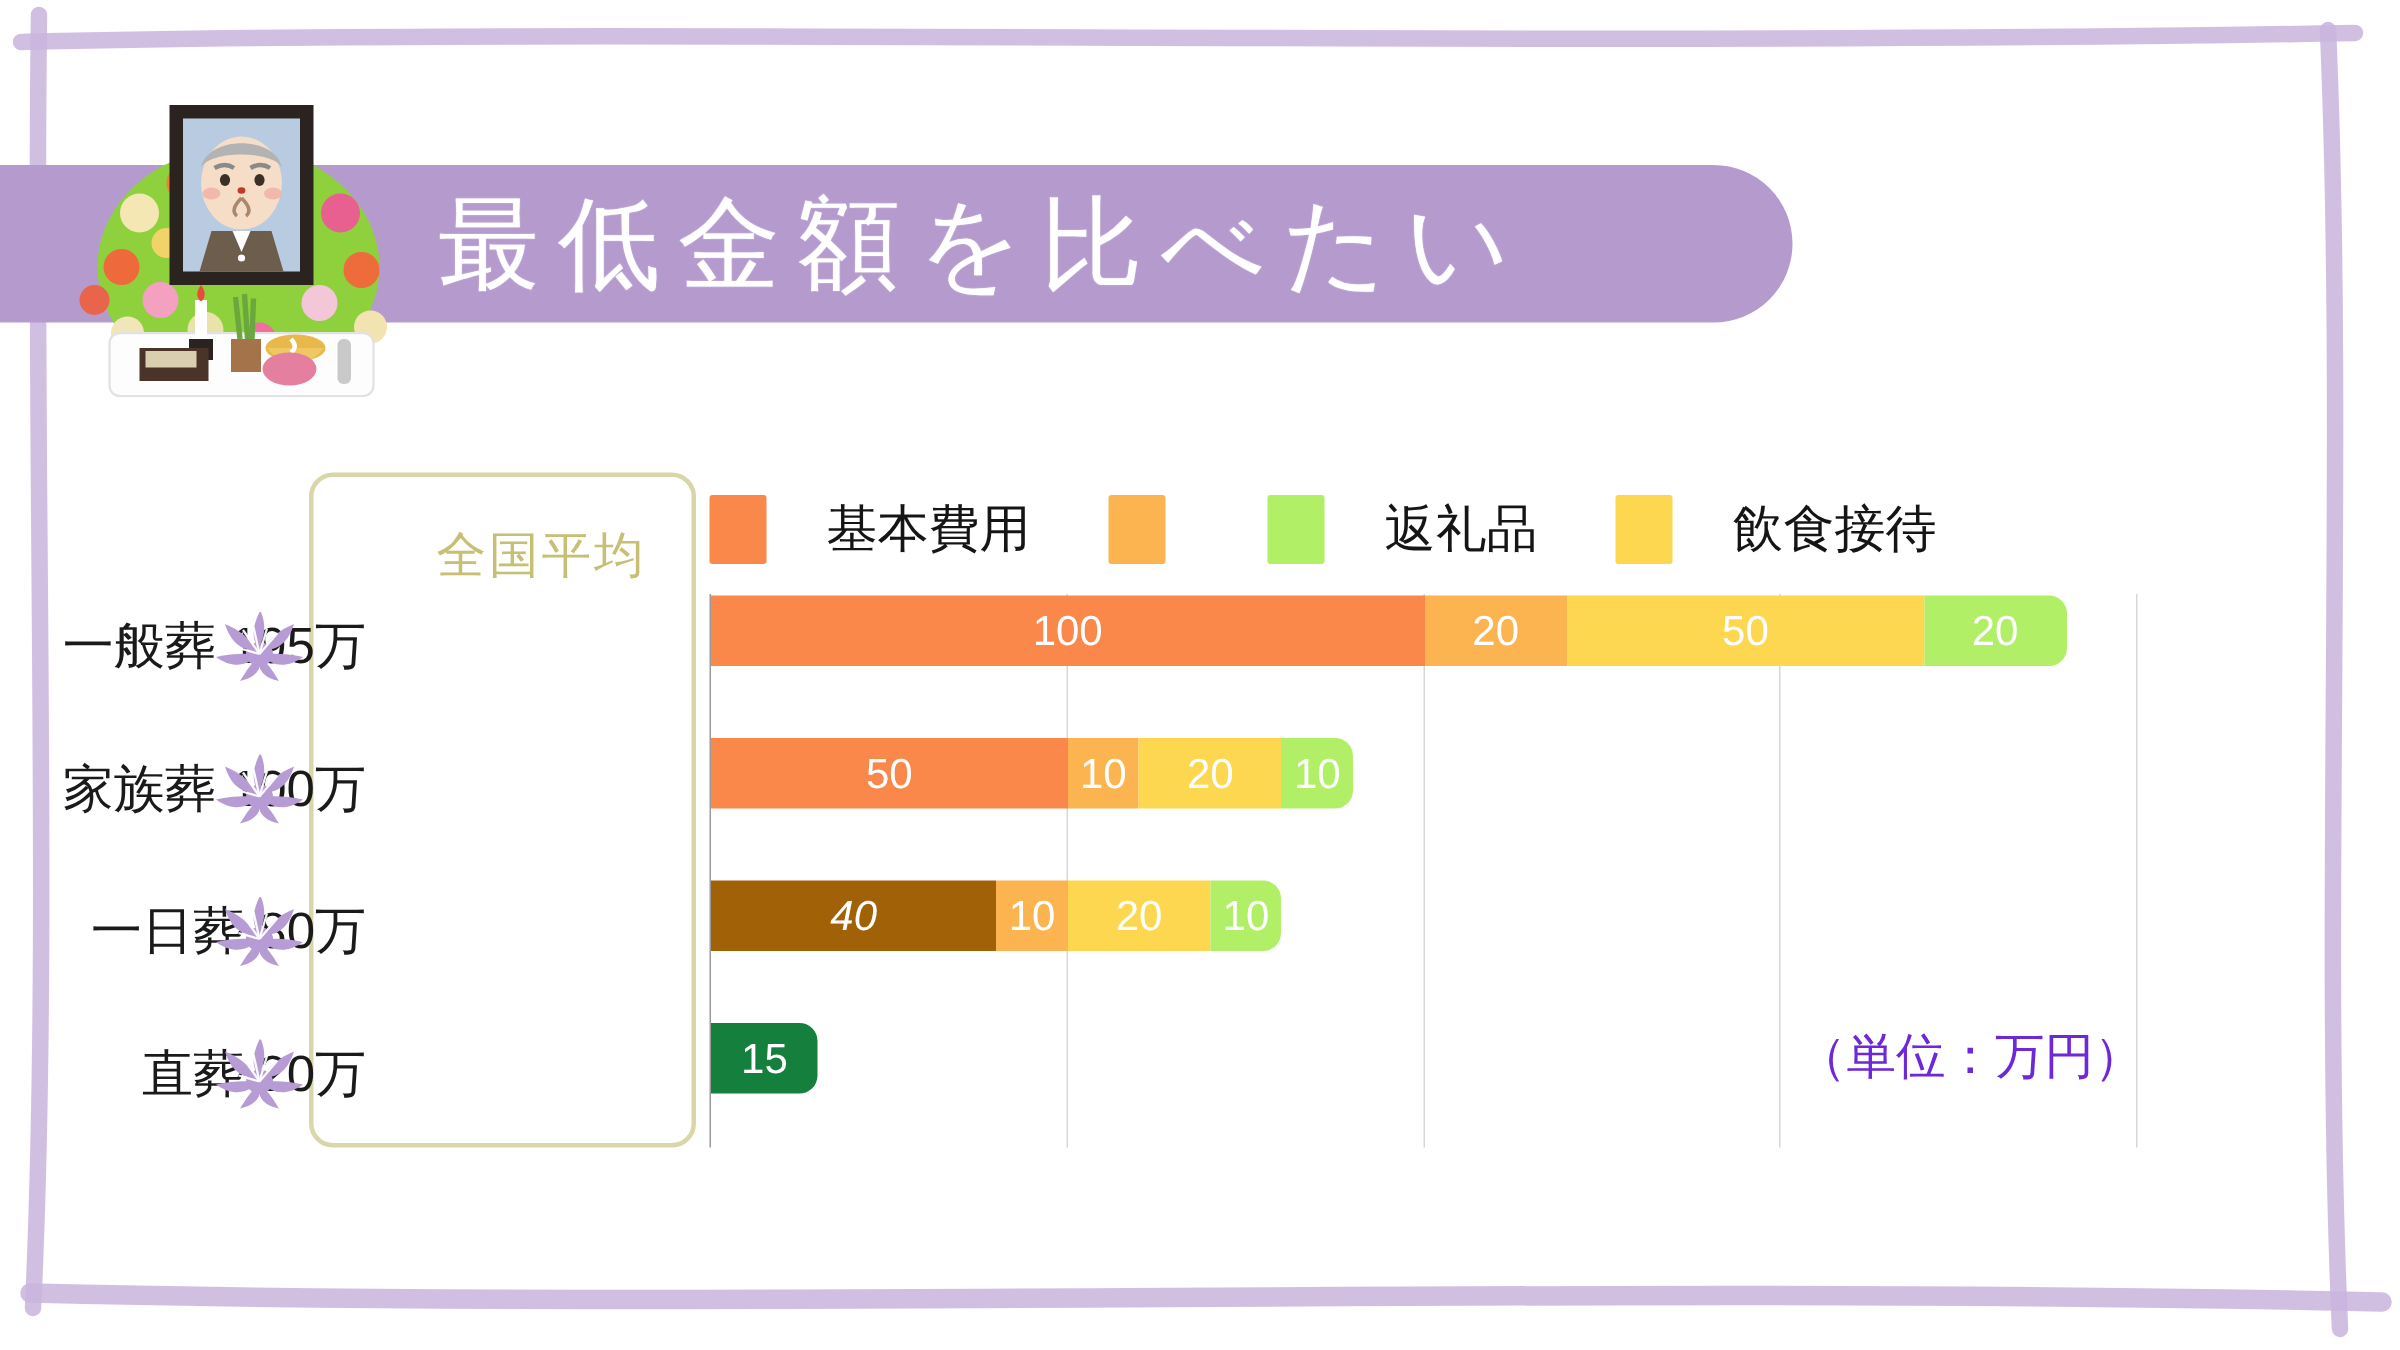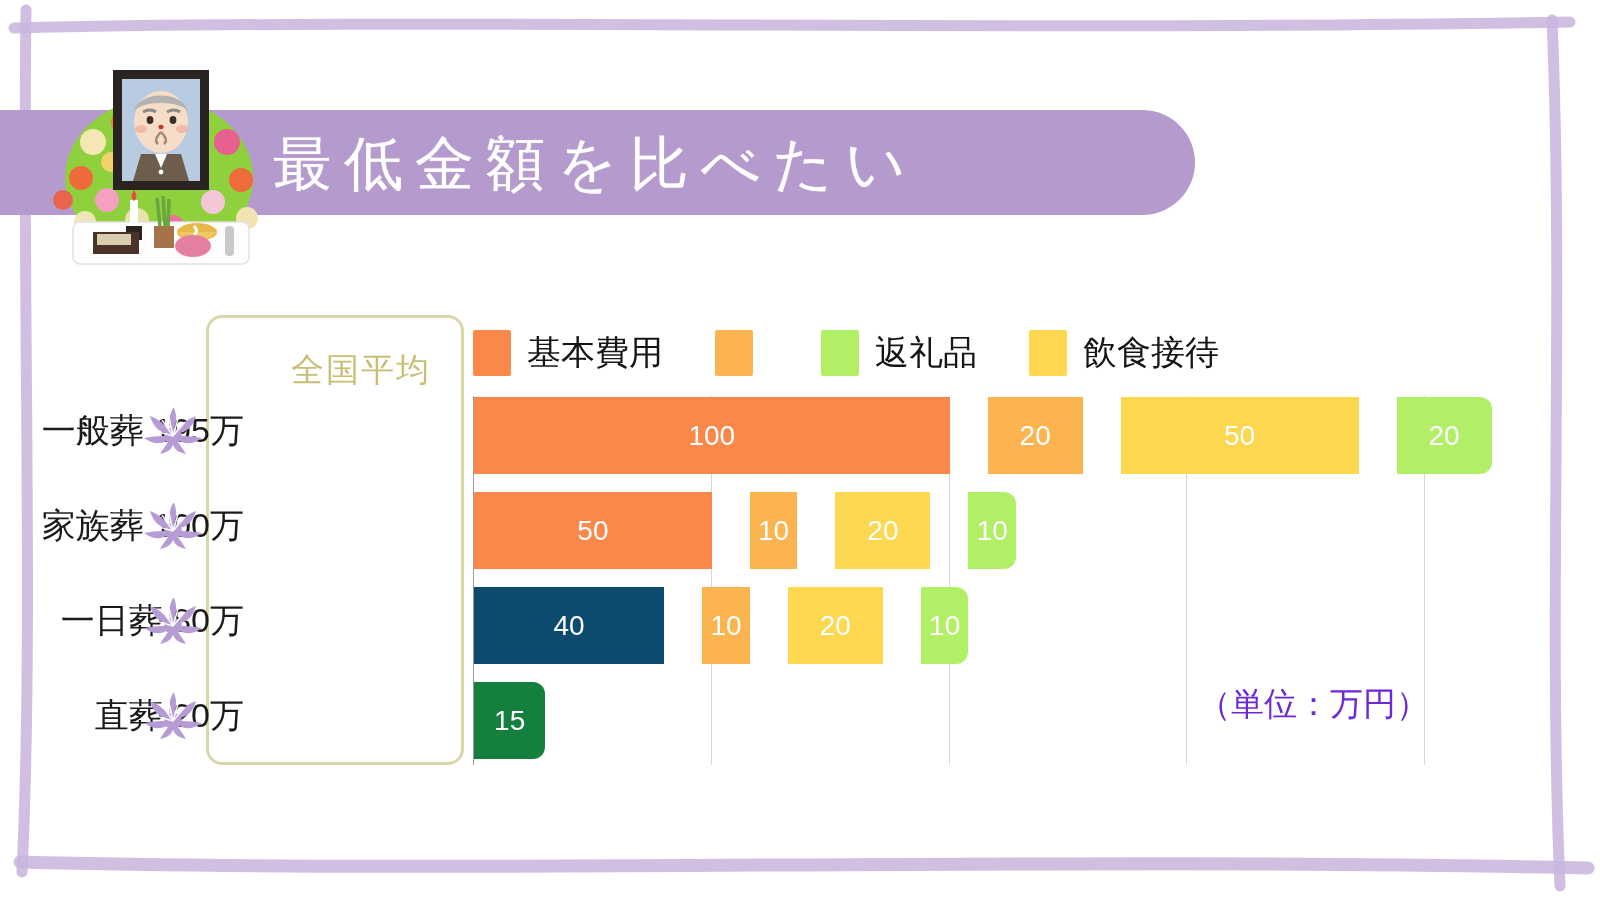--- a/index.html
+++ b/index.html
@@ -36,23 +36,23 @@
     position: absolute;
     left: -40px;
     top: 110px;
     width: 1235px;
     height: 105px;
     background: #b59bcd;
     border-radius: 0 54px 54px 0;
   }
   #title-text {
     position: absolute;
-    left: 273px;
+    left: 292px;
     top: 118px;
-    font-size: 59px;
+    font-size: 68px;
     line-height: 92px;
     letter-spacing: 12px;
     color: #ffffff;
     font-family: "DejaVu Sans", "Liberation Sans", sans-serif;
     font-weight: 400;
     white-space: nowrap;
     text-shadow: 0 0 1px rgba(255,255,255,0.6);
   }
   #altar-illustration {
     position: absolute;
@@ -144,41 +144,41 @@
     top: 28px;
     height: 50px;
     display: flex;
     align-items: center;
     gap: 0px;
   }
   .legend-item {
     display: flex;
     align-items: center;
     margin-right: 52px;
+    gap: 24px;
   }
   .legend-swatch {
     width: 38px;
     height: 46px;
     border-radius: 2px;
     margin-right: 16px;
   }
   .legend-label {
     font-size: 34px;
     color: #151515;
     white-space: nowrap;
   }
 
   
   .bar-row {
     position: absolute;
     left: 1px;
-    height: 77px;
+    height: 47px;
     display: flex;
     align-items: stretch;
-    gap: 38px;
   }
   .seg {
     display: flex;
     align-items: center;
     justify-content: center;
     font-size: 28px;
     color: #ffffff;
     box-sizing: border-box;
   }
   .bar-row .seg:last-child {
@@ -413,21 +413,21 @@
             <span>10</span>
           </div>
           <div class="seg" style="background: rgb(252, 215, 79); width: 95.122px;">
             <span>20</span>
           </div>
           <div class="seg" style="background: rgb(176, 239, 102); width: 47.561px;">
             <span>10</span>
           </div>
         </div>
         <div class="bar-row" style="top: 287px;">
-          <div class="seg" style="background: #0c4a6e; width: 190.244px;">
+          <div class="seg" style="background: #a16207; width: 190.244px; font-style: italic;">
             <span>40</span>
           </div>
           <div class="seg" style="background: rgb(251, 180, 79); width: 47.561px;">
             <span>10</span>
           </div>
           <div class="seg" style="background: rgb(252, 215, 79); width: 95.122px;">
             <span>20</span>
           </div>
           <div class="seg" style="background: rgb(176, 239, 102); width: 47.561px;">
             <span>10</span>

